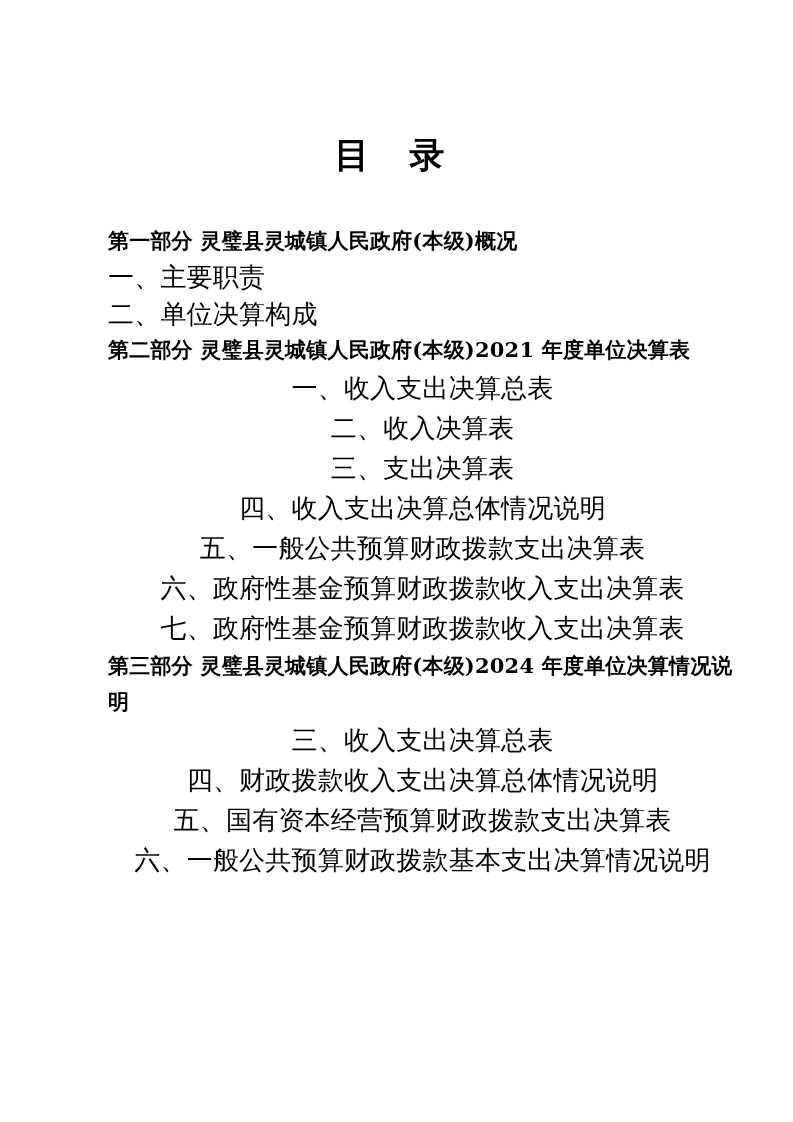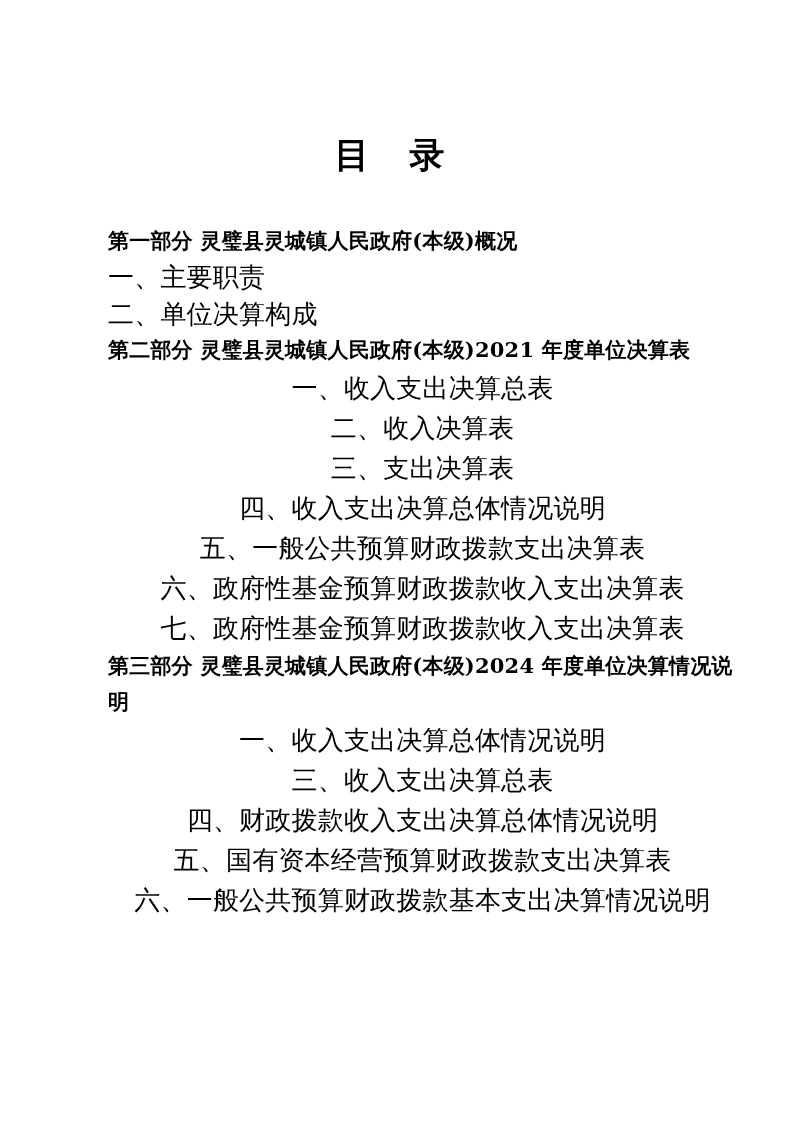--- a/index.html
+++ b/index.html
@@ -83,21 +83,20 @@
       <p class="toc-item">二、收入决算表</p>
       <p class="toc-item">三、支出决算表</p>
       <p class="toc-item">四、收入支出决算总体情况说明</p>
       <p class="toc-item">五、一般公共预算财政拨款支出决算表</p>
       <p class="toc-item">六、政府性基金预算财政拨款收入支出决算表</p>
       <p class="toc-item">七、政府性基金预算财政拨款收入支出决算表</p>
     </div>
 
     <div class="part-3">
       <p class="toc-part">第三部分  灵璧县灵城镇人民政府(本级)2024 年度单位决算情况说明</p>
-      <p class="toc-item">一、收入支出决算总体情况说明</p>
       <p class="toc-item">三、收入支出决算总表</p>
       <p class="toc-item">四、财政拨款收入支出决算总体情况说明</p>
       <p class="toc-item">五、国有资本经营预算财政拨款支出决算表</p>
       <p class="toc-item">六、一般公共预算财政拨款基本支出决算情况说明</p>
     </div>
 
   </div>
 
   <div class="page-number">－ 2 －</div>
 

